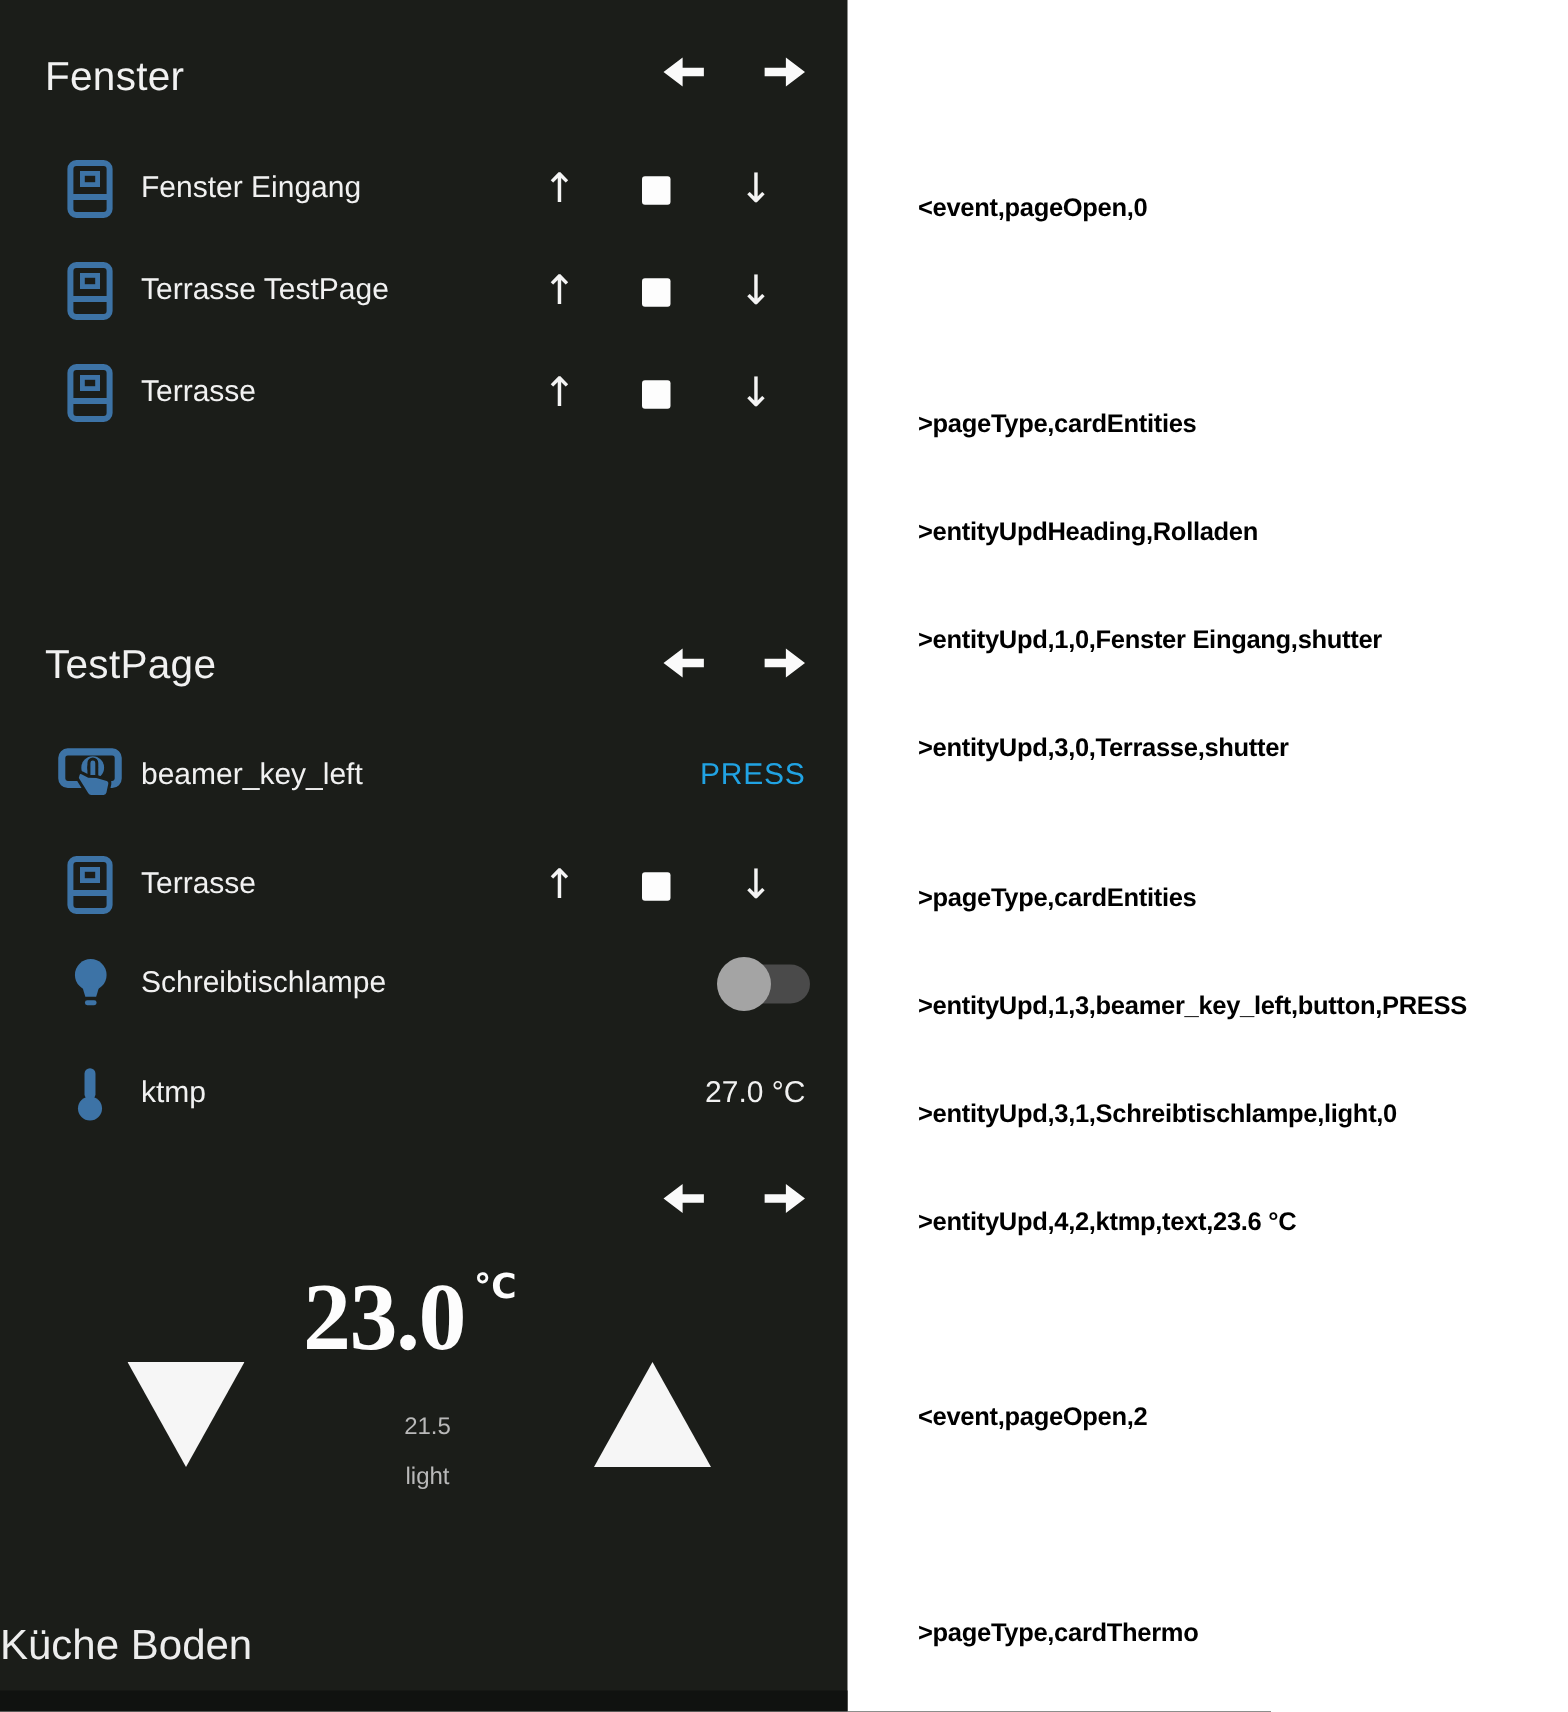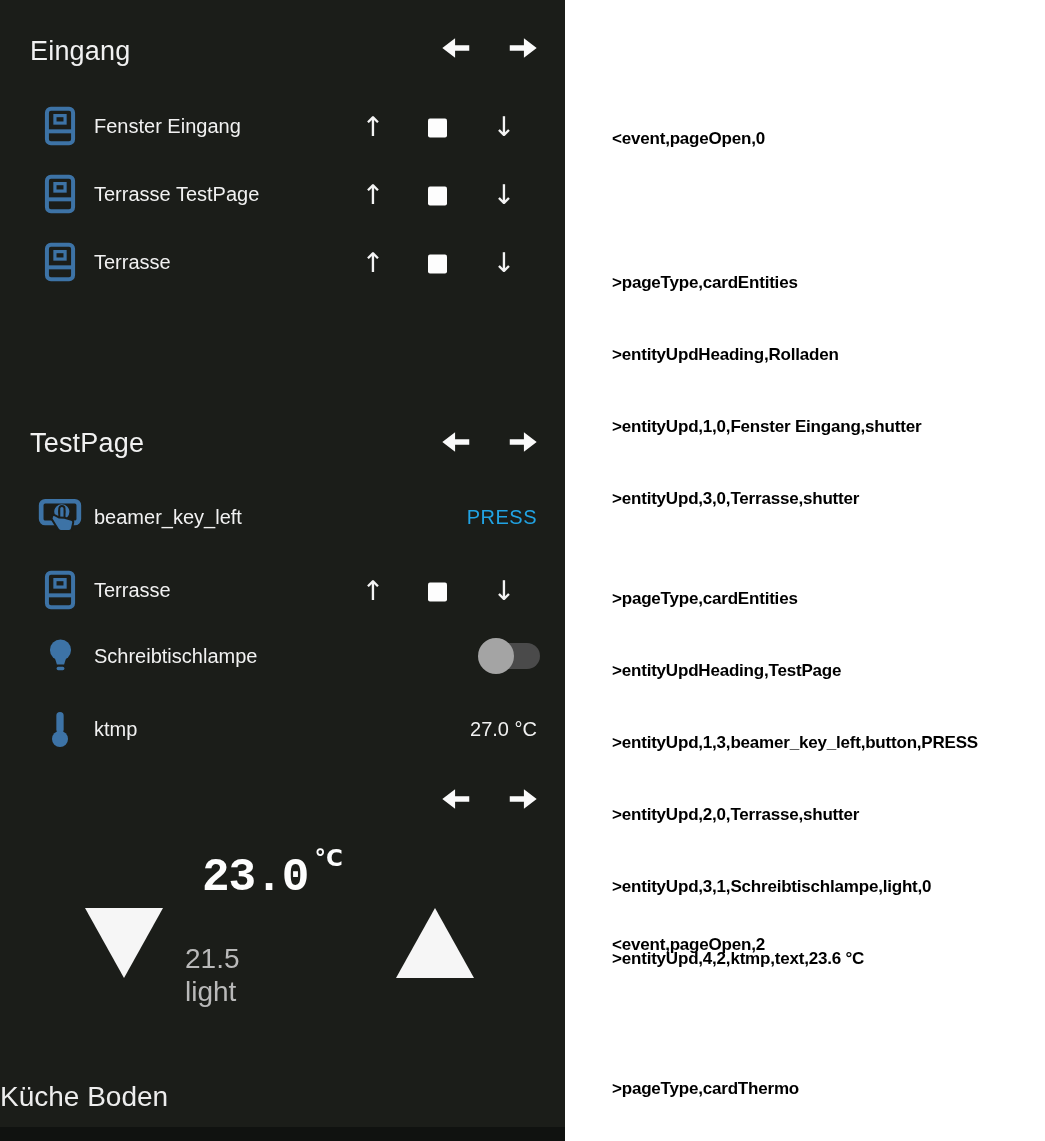--- a/index.html
+++ b/index.html
@@ -28,43 +28,43 @@
   .row-value{right:28px;font-size:20px;color:var(--text-white,#f1f1f1);white-space:nowrap}
   .press{color:var(--press-blue,#21a3e3);letter-spacing:.5px}
 
   
   .toggle{right:25px;width:62px;height:26px}
   .toggle-track{position:absolute;left:5px;top:0;width:57px;height:26px;border-radius:13px;background:var(--toggle-track,#4a4a4a)}
   .toggle-knob{position:absolute;left:0;top:-5px;width:36px;height:36px;border-radius:50%;background:var(--toggle-knob,#a4a4a4)}
 
   
   .thermo-temp{position:absolute;left:202px;top:843px;display:flex;align-items:flex-start;color:#fdfdfd}
-  .thermo-temp .big{font-family:Liberation Mono, monospace;font-size:46px;line-height:70px;font-weight:700;letter-spacing:-1px}
+  .thermo-temp .big{font-family:Liberation Serif, serif;font-size:64px;line-height:70px;font-weight:700;letter-spacing:-1px}
   .thermo-temp .unit{font-family:"DejaVu Sans",sans-serif;font-size:23px;font-weight:700;margin:2px 0 0 6px}
   .tri{position:absolute;width:78px;height:70px;color:#f6f6f6;line-height:0}
   .tri svg{width:100%;height:100%;display:block}
   .tri-down{left:85px;top:908px}
   .tri-up{left:396px;top:908px}
-  .thermo-sub{position:absolute;left:185px;width:200px;text-align:left;font-size:28px;color:var(--muted-gray,#b9b9b9)}
+  .thermo-sub{position:absolute;left:185px;width:200px;text-align:center;font-size:16px;color:var(--muted-gray,#b9b9b9)}
   .thermo-target{top:943px}
   .thermo-state{top:976px}
   .thermo-title{position:absolute;left:0;top:1081px;width:565px;font-size:28px;color:#ededed}
 
   
   .log{position:absolute;left:612px;width:430px;font-weight:700;font-size:17px;line-height:24px;letter-spacing:-0.2px;color:var(--log-text,#000);white-space:pre}
   .log .gap{height:24px}
   .log-1{top:79px}.log-2{top:467px}.log-3{top:885px}
 </style>
 </head>
 <body>
 
 <div class="device">
 
   <div>
-    <div class="card-title" style="top:36px">Eingang</div>
+    <div class="card-title" style="top:36px">Fenster</div>
     <button class="nav" style="left:438px;top:31px">
       <span><svg viewBox="0 0 24 24">
             <path fill="currentColor" d="M21 10 L11 10 L11 5.2 L2 12 L11 18.8 L11 14 L21 14 Z"></path>
           </svg></span>
     </button>
     <button class="nav" style="left:504px;top:31px">
       <span><svg viewBox="0 0 24 24">
             <path fill="currentColor" d="M3 10 L13 10 L13 5.2 L22 12 L13 18.8 L13 14 L3 14 Z"></path>
           </svg></span>
     </button>
@@ -224,23 +224,21 @@
   <div class="gap"></div>
   <div>&gt;pageType,cardEntities</div>
   <div>&gt;entityUpdHeading,Rolladen</div>
   <div>&gt;entityUpd,1,0,Fenster Eingang,shutter</div>
   <div>&gt;entityUpd,3,0,Terrasse,shutter</div>
 </div>
 
 <div class="log log-2">
   <div class="gap"></div>
   <div>&gt;pageType,cardEntities</div>
-  <div>&gt;entityUpdHeading,TestPage</div>
   <div>&gt;entityUpd,1,3,beamer_key_left,button,PRESS</div>
-  <div>&gt;entityUpd,2,0,Terrasse,shutter</div>
   <div>&gt;entityUpd,3,1,Schreibtischlampe,light,0</div>
   <div>&gt;entityUpd,4,2,ktmp,text,23.6 °C</div>
 </div>
 
 <div class="log log-3">
   <div>&lt;event,pageOpen,2</div>
   <div class="gap"></div>
   <div>&gt;pageType,cardThermo</div>
   
 </div>

